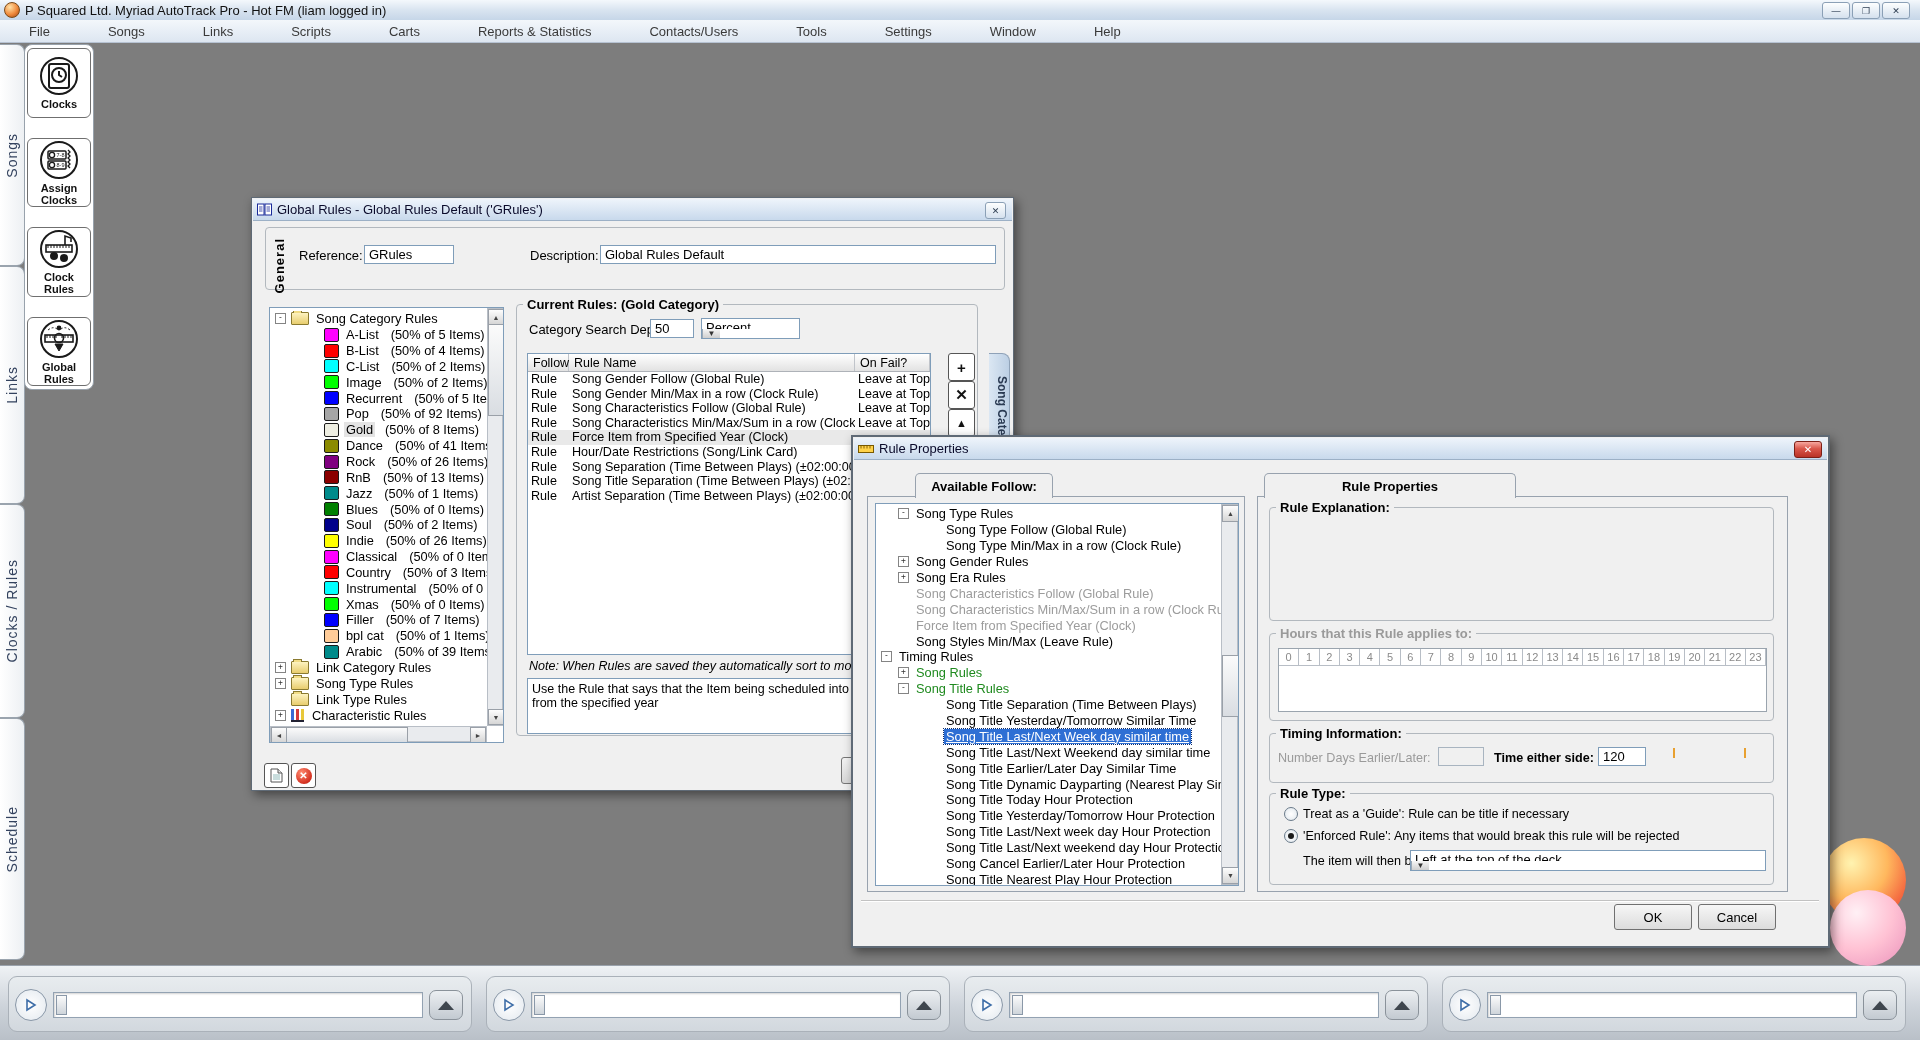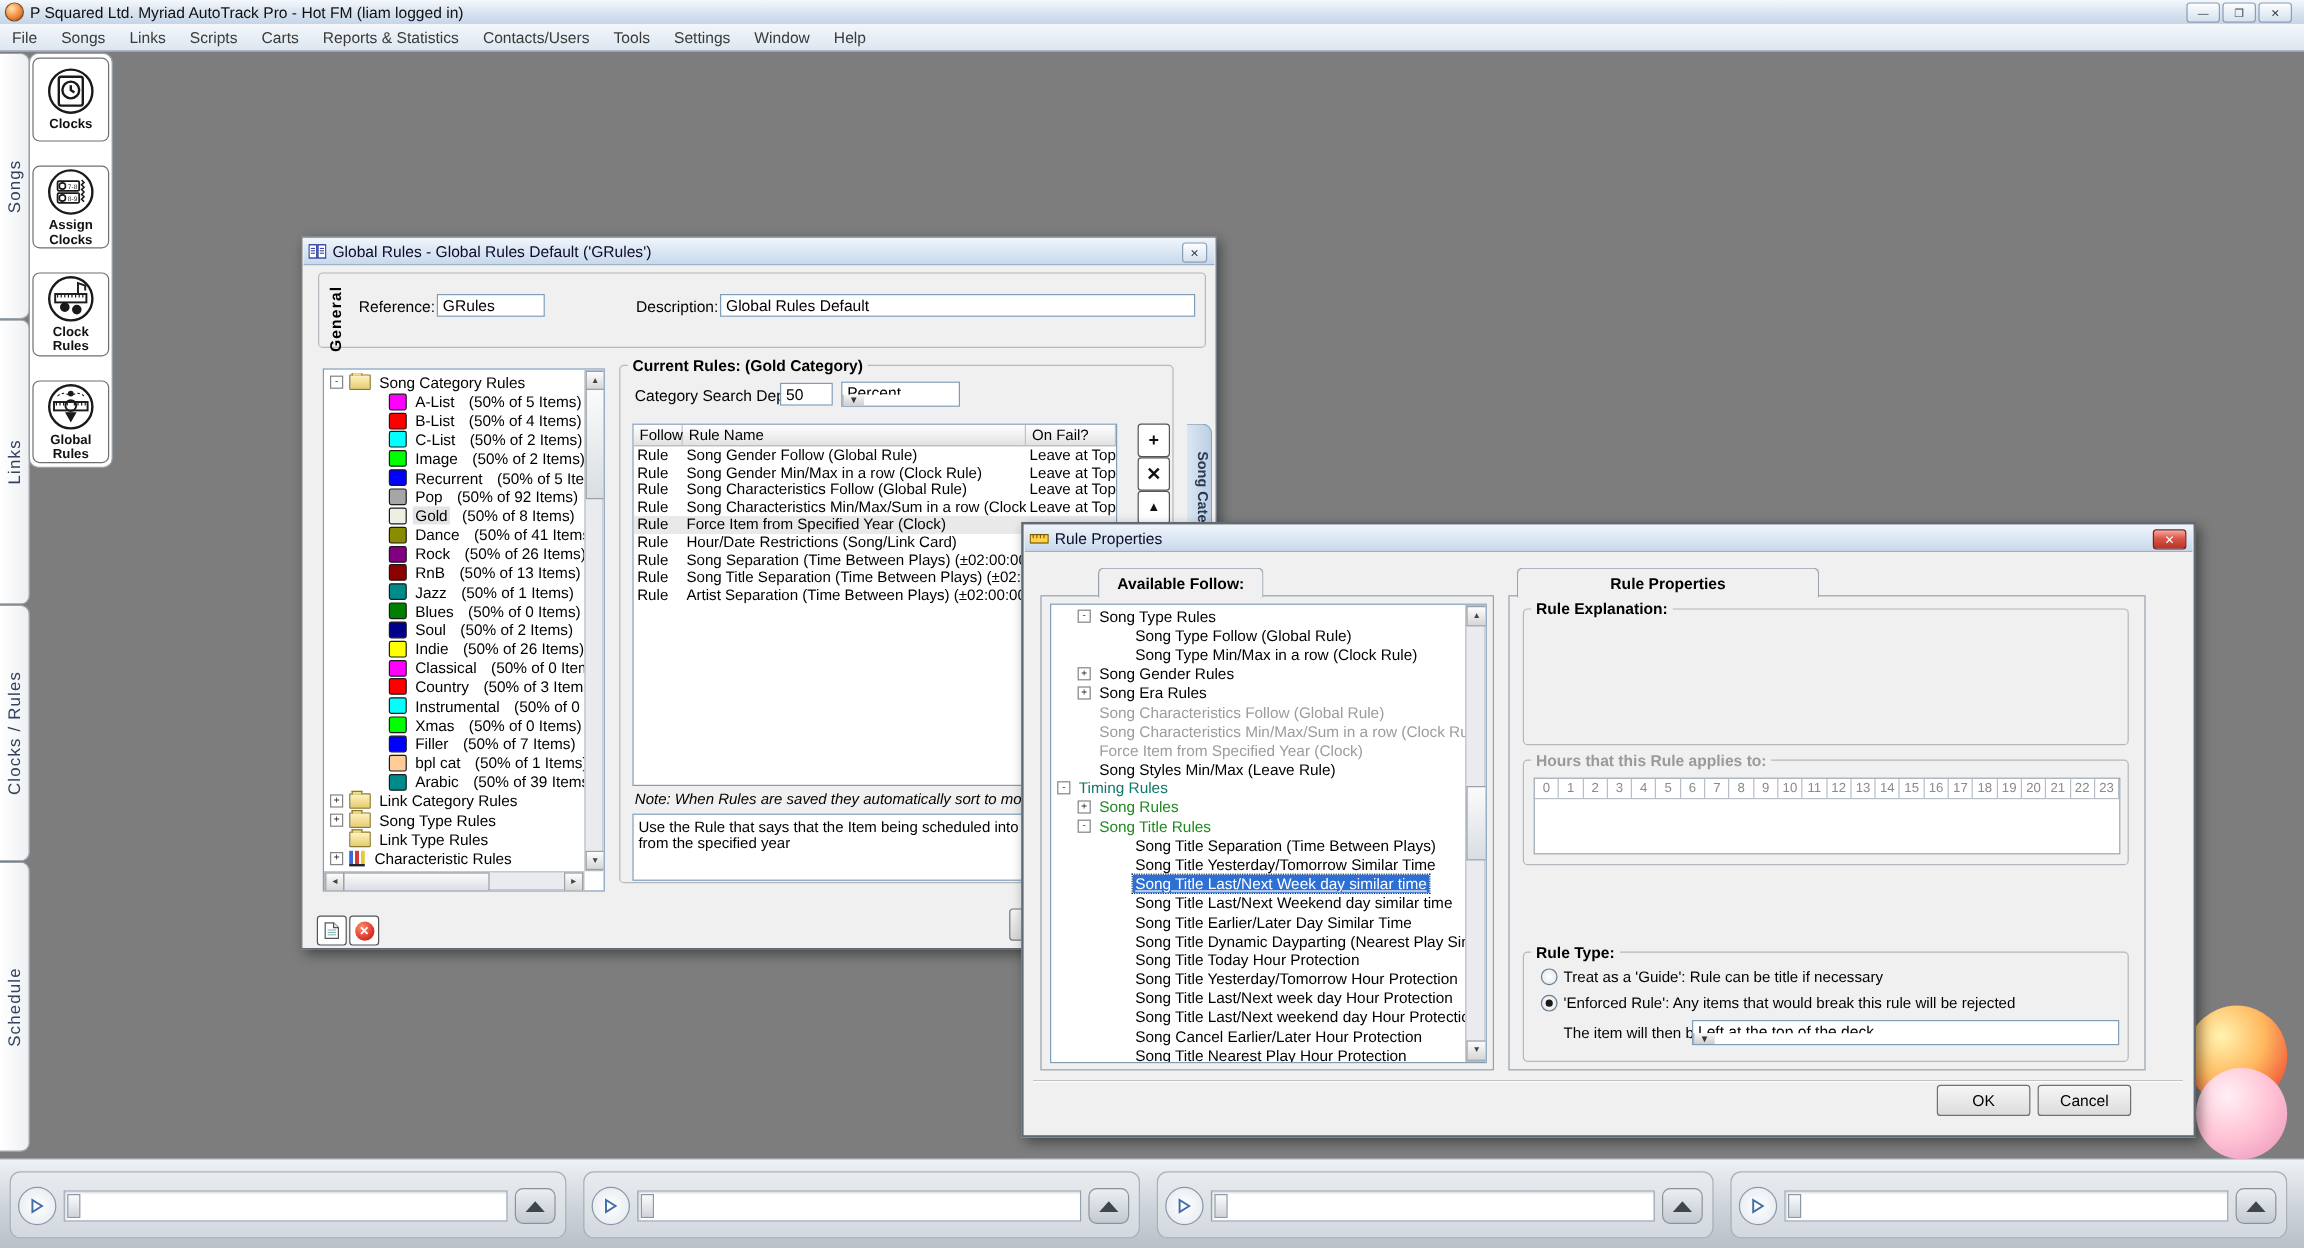--- a/index.html
+++ b/index.html
@@ -14,21 +14,21 @@
   .app-icon{width:14px;height:14px;border-radius:50%;margin:0 5px 0 4px;
     background:radial-gradient(circle at 35% 30%,#ffe2a8,#f08a3c 55%,#a84a14 95%);
     border:1px solid #7a4a18;}
   .winbtns{position:absolute;right:10px;top:2px;display:flex;gap:2px;}
   .winbtn{width:26px;height:15px;border:1px solid #8ba0b6;border-radius:3px;
     background:linear-gradient(#fdfefe,#d5e1ee);display:flex;align-items:center;justify-content:center;
     font-size:9px;color:#2e3e52;}
   .menubar{position:absolute;left:0;top:20px;width:1920px;height:22px;
     background:linear-gradient(#f3f7fb,#dde6f1);border-bottom:1px solid #b6c2d2;
     display:flex;align-items:center;font-size:13px;color:#3a3a3a;}
-  .menu-item{padding:0 10px;height:100%;display:flex;align-items:center;}
+  .menu-item{padding:0 29px;height:100%;display:flex;align-items:center;}
 
   
   .side-tab{position:absolute;left:0;width:24px;background:linear-gradient(to right,#ffffff,#edf0f3);
     border:1px solid #9aa4ae;border-left:none;border-radius:0 8px 8px 0;
     display:flex;align-items:center;justify-content:center;}
   .vtext{writing-mode:vertical-rl;transform:rotate(180deg);font-size:14px;color:#33425e;letter-spacing:1px;}
   .tool-panel{position:absolute;left:24px;top:44px;width:70px;height:346px;background:#fff;
     border:1px solid #98a2ac;border-radius:8px;padding:3px 2px;box-sizing:border-box;
     display:flex;flex-direction:column;gap:20px;}
   .tool-btn{flex:1;border:1px solid #6f6f6f;border-radius:6px;background:#fff;
@@ -668,21 +668,21 @@
               <span class="lbl">Force Item from Specified Year (Clock)</span>
             </div>
 
             <div class="trow d1">
               <span class="exp"></span>
               <span class="lbl">Song Styles Min/Max (Leave Rule)</span>
             </div>
 
             <div class="trow d0">
               <span class="exp">-</span>
-              <span class="lbl" style="color: #0f766e;">Timing Rules</span>
+              <span class="lbl" style="color: #000000;">Timing Rules</span>
             </div>
 
             <div class="trow d1">
               <span class="exp">+</span>
               <span class="lbl" style="color: rgb(31, 138, 31);">Song Rules</span>
             </div>
 
             <div class="trow d1">
               <span class="exp">-</span>
               <span class="lbl" style="color: rgb(31, 138, 31);">Song Title Rules</span>
@@ -812,20 +812,29 @@
 
               <span class="hc">21</span>
 
               <span class="hc">22</span>
 
               <span class="hc">23</span>
             </div>
         </div>
       </div>
 
+      <div class="group" style="left:11px;top:236px;width:505px;height:50px;">
+        <span class="gtitle">Timing Information:</span>
+        <span class="abs" style="left:8px;top:17px;font-size:12.6px;color:#9a9a9a;">Number Days Earlier/Later:</span>
+        <div class="disabled-input abs" style="left:168px;top:13px;width:46px;height:19px;"></div>
+        <span class="abs" style="left:224px;top:17px;font-size:12.6px;font-weight:bold;color:#000;">Time either side:</span>
+        <div class="sunken abs" style="left:328px;top:13px;width:48px;height:19px;font-size:13px;padding:1px 4px;">120</div>
+        <span class="orange-tick" style="left:403px;top:14px;"></span>
+        <span class="orange-tick" style="left:474px;top:14px;"></span>
+      </div>
 
       <div class="group" style="left:11px;top:296px;width:505px;height:92px;">
         <span class="gtitle">Rule Type:</span>
         <span class="radio" style="left:14px;top:13px;"></span>
         <span class="abs" style="left:33px;top:13px;font-size:12.6px;">Treat as a 'Guide': Rule can be title if necessary</span>
         <span class="radio checked" style="left:14px;top:35px;"></span>
         <span class="abs" style="left:33px;top:35px;font-size:12.6px;">'Enforced Rule': Any items that would break this rule will be rejected</span>
         <span class="abs" style="left:33px;top:60px;font-size:12.6px;">The item will then be:</span>
         <div class="combo abs" style="left:140px;top:56px;width:356px;height:21px;">
           <span class="val">Left at the top of the deck.</span>

